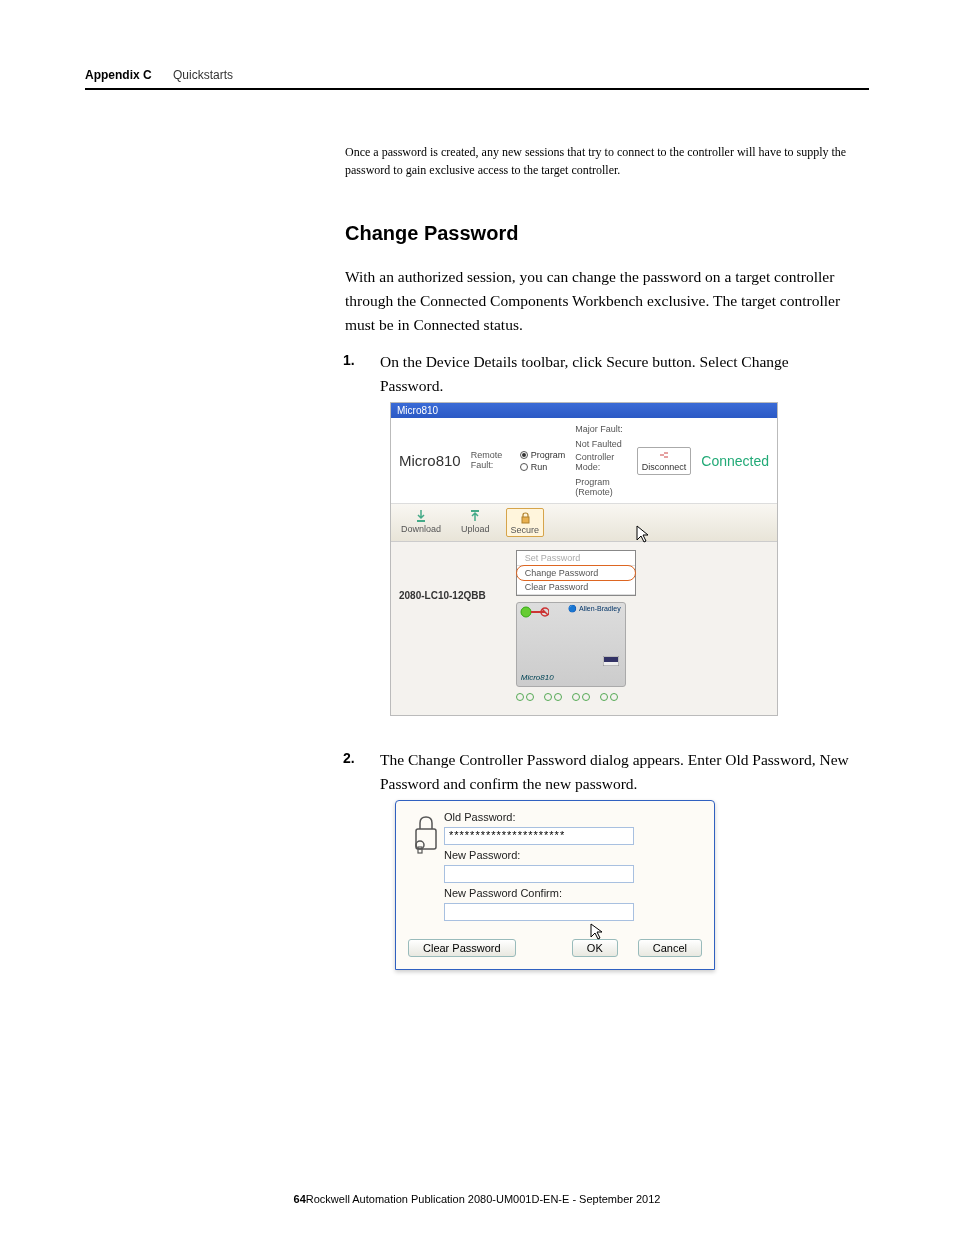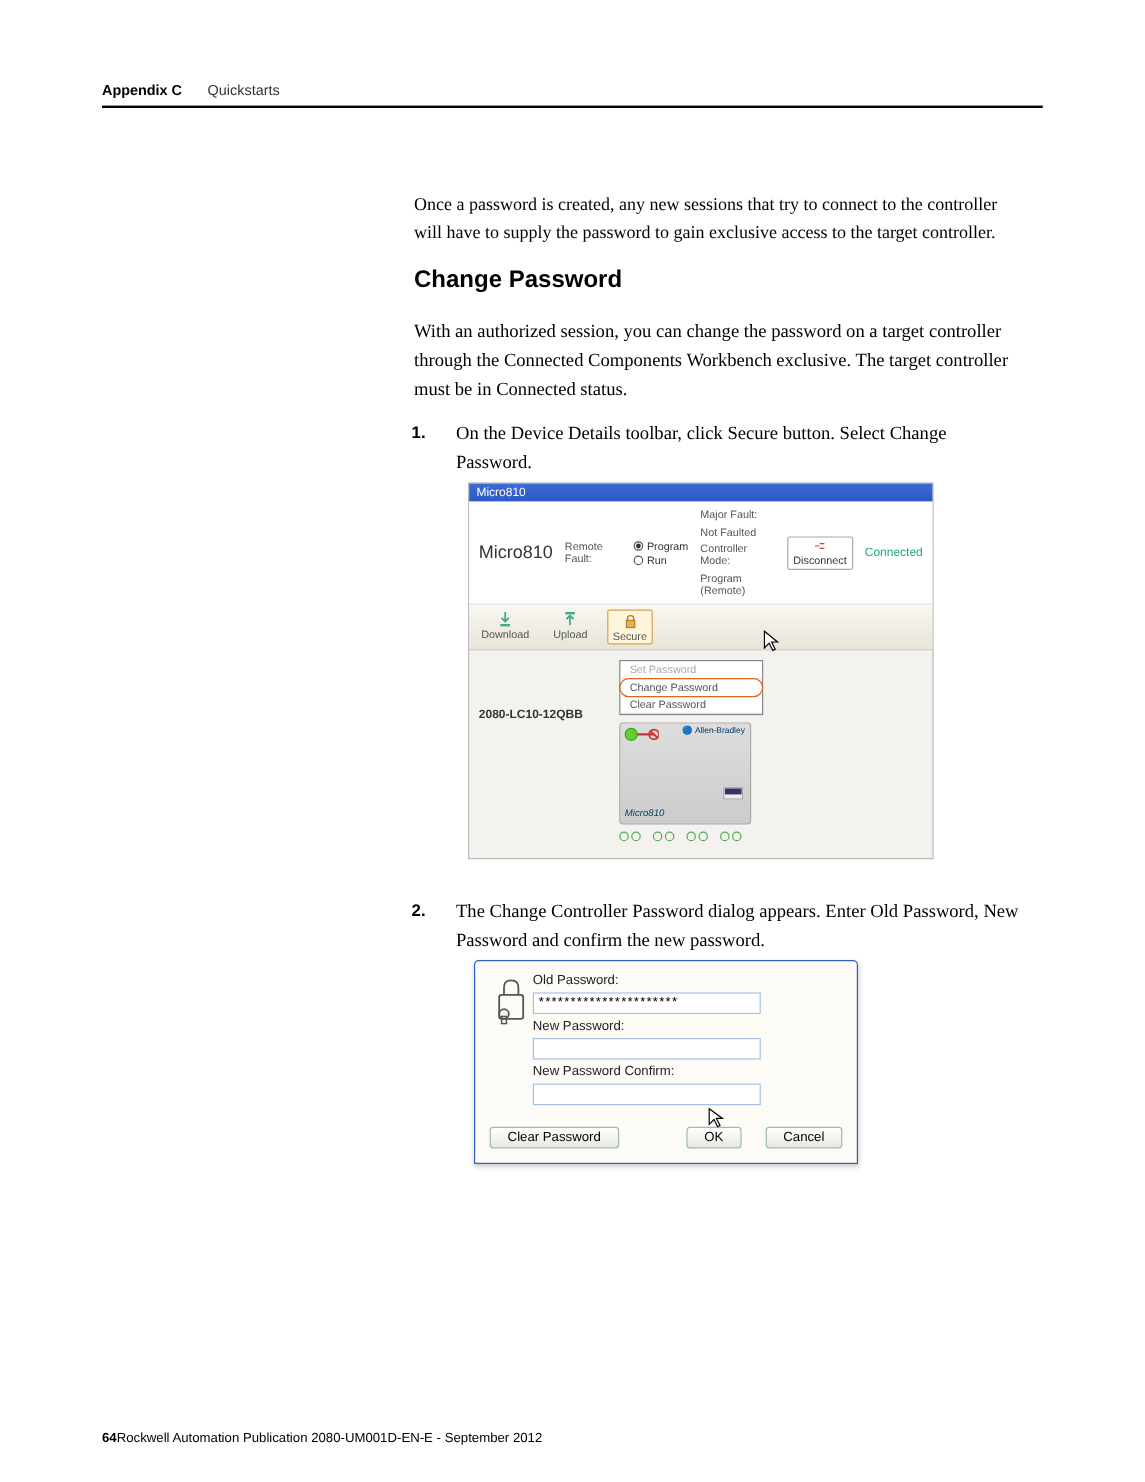--- a/index.html
+++ b/index.html
@@ -24,24 +24,24 @@
   .hr-top {
     position: absolute;
     top: 88px;
     left: 85px;
     right: 85px;
     height: 2px;
     background: #000;
   }
   .intro-p {
     position: absolute;
-    top: 160px;
+    top: 143px;
     left: 345px;
     width: 510px;
-    font-size: 15px;
+    font-size: 12px;
     line-height: 1.5;
   }
   .h2 {
     position: absolute;
     top: 222px;
     left: 345px;
     font-family: Arial, Helvetica, sans-serif;
     font-weight: bold;
     font-size: 20px;
   }
@@ -106,21 +106,21 @@
   .shot1-radio { display:flex; flex-direction:column; gap:2px; font-size:9px; }
   .shot1-radio label { display:flex; align-items:center; gap:3px; }
   .radio-dot { display:inline-block; width:8px; height:8px; border:1px solid #555; border-radius:50%; }
   .radio-dot.sel::after { content:""; display:block; width:4px; height:4px; background:#333; border-radius:50%; margin:1px; }
   .shot1-status { font-size:9px; display:flex; flex-direction:column; gap:3px; color:#555; }
   .shot1-status > div { display:flex; gap:5px;flex-direction:column; }
   .shot1-disc {
     border:1px solid #aaa; background:#fff; padding:2px 4px; font-size:9px; text-align:center;
     border-radius:2px;
   }
-  .shot1-conn { font-size:10px; color:#2a7; }
+  .shot1-conn { font-size:14px; color:#2a7; }
   .shot1-toolbar {
     background: linear-gradient(#f9f7f2,#e8e4d8);
     padding: 4px 6px;
     display: flex;
     gap: 12px;
     border-bottom:1px solid #ccc;
   }
   .tb-btn { display:flex; flex-direction:column; align-items:center; font-size:9px; color:#555; gap:1px; padding:1px 4px; }
   .tb-btn.secure { border:1px solid #d6a44a; background:#fff5dc; border-radius:2px; }
   .tb-ico { width:14px; height:14px; }
@@ -200,21 +200,21 @@
     padding:2px 14px; font-size:11px;
   }
   .cursor2 { position:absolute; bottom:28px; right:110px; width:14px; height:18px; }
 
   .footer {
     position: absolute;
     bottom: 30px;
     left: 85px;
     right: 85px;
     display:flex;
-    justify-content:flex-start;
+    justify-content:center;
     font-family: Arial, Helvetica, sans-serif;
     font-size: 11px;
   }
   .footer .pg { font-weight: bold; }
 </style>
 </head>
 <body>
 
 <div class="header-row">
   <span class="header-appendix">Appendix C</span>

